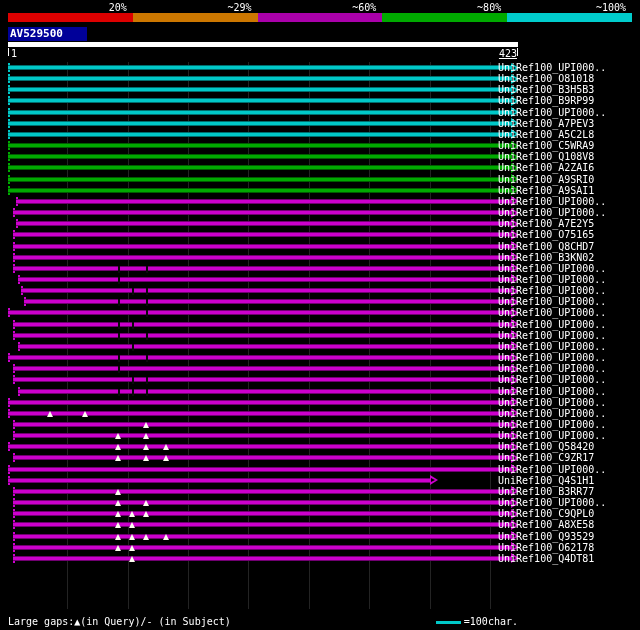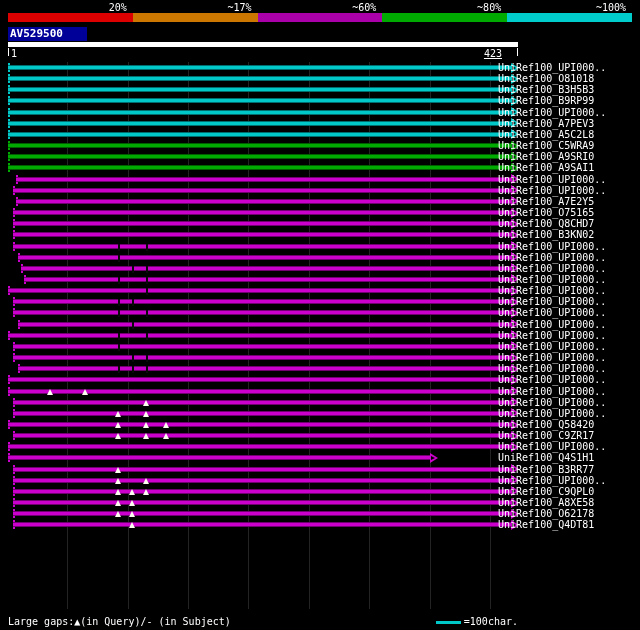--- a/index.html
+++ b/index.html
@@ -14,21 +14,21 @@
   .key-seg{flex:1;height:9px;}
 
   
   .query-id{display:inline-block;margin:3px 0 0 8px;background:#000099;color:#fff;
     font-size:11px;font-weight:bold;line-height:13px;padding:0 24px 1px 2px;}
   .query-bar{margin-left:8px;width:510px;height:5px;background:#fff;margin-top:1px;}
   .ruler{position:relative;margin-left:8px;width:510px;height:13px;font-size:10px;line-height:13px;}
   .ruler::before,.ruler::after{content:"";position:absolute;top:1px;width:1px;height:8px;background:#fff;}
   .ruler::before{left:0;} .ruler::after{right:0;}
   .ruler-start{position:absolute;left:3px;top:0;}
-  .ruler-end{position:absolute;right:16px;top:0;text-decoration:underline;}
+  .ruler-end{position:absolute;right:1px;top:0;text-decoration:underline;}
 
   
   .rows{position:relative;margin-top:2px;height:547px;}
   .gridline{position:absolute;top:0;bottom:0;width:1px;background:#232323;z-index:0;}
   .row{position:relative;height:11.163px;z-index:1;}
   .bar{position:absolute;top:3px;height:5px;z-index:2;}
   .line{position:absolute;left:0;right:6px;top:0;bottom:0;background:var(--c);
     box-shadow:inset 0 1px 0 rgba(0,0,0,.45),inset 0 -1px 0 rgba(0,0,0,.45);}
   .tick{position:absolute;left:0;top:-2px;width:2px;height:9px;background:var(--c);}
   .head{position:absolute;right:-1px;top:50%;margin-top:-5px;width:0;height:0;
@@ -47,21 +47,21 @@
   .scale-line{display:inline-block;width:25px;height:3px;margin-right:3px;}
 </style>
 </head>
 <body>
 
 <div class="screen">
 
   <div class="key">
     <div class="key-labels" id="key-labels">
         <span class="key-cell">20%</span>
-        <span class="key-cell">~17%</span>
+        <span class="key-cell">~29%</span>
         <span class="key-cell">~60%</span>
         <span class="key-cell">~80%</span>
         <span class="key-cell">~100%</span>
       </div>
     <div class="key-bar" id="key-bar">
         <span class="key-seg" style="background: rgb(221, 0, 0);"></span>
         <span class="key-seg" style="background: rgb(204, 119, 0);"></span>
         <span class="key-seg" style="background: rgb(170, 0, 170);"></span>
         <span class="key-seg" style="background: rgb(0, 170, 0);"></span>
         <span class="key-seg" style="background: rgb(0, 204, 204);"></span>
@@ -149,20 +149,36 @@
       <span class="head"></span>
     </div>
     <span class="hit-label">UniRef100_C5WRA9</span>
   </div>
       <div class="row" style="--c: #00aa00;">
     <div class="bar" style="left: 8px; width: 510px;">
       <span class="tick"></span>
       <span class="line"></span>
       <span class="head"></span>
     </div>
+    <span class="hit-label">UniRef100_Q108V8</span>
+  </div>
+      <div class="row" style="--c: #00aa00;">
+    <div class="bar" style="left: 8px; width: 510px;">
+      <span class="tick"></span>
+      <span class="line"></span>
+      <span class="head"></span>
+    </div>
+    <span class="hit-label">UniRef100_A2ZAI6</span>
+  </div>
+      <div class="row" style="--c: #00aa00;">
+    <div class="bar" style="left: 8px; width: 510px;">
+      <span class="tick"></span>
+      <span class="line"></span>
+      <span class="head"></span>
+    </div>
     <span class="hit-label">UniRef100_A9SRI0</span>
   </div>
       <div class="row" style="--c: #00aa00;">
     <div class="bar" style="left: 8px; width: 510px;">
       <span class="tick"></span>
       <span class="line"></span>
       <span class="head"></span>
     </div>
     <span class="hit-label">UniRef100_A9SAI1</span>
   </div>
@@ -438,20 +454,32 @@
       </div>
       <div class="row" style="--c: #cc00cc;">
     <div class="bar" style="left: 12.8341px; width: 505.166px;">
       <span class="tick"></span>
       <span class="line"></span>
       <span class="head"></span>
     </div>
     <span class="hit-label">UniRef100_A8XE58</span>
   <span class="qgap" style="left: 117.976px;"></span>
         <span class="qgap" style="left: 132.479px;"></span>
+      </div>
+      <div class="row" style="--c: #cc00cc;">
+    <div class="bar" style="left: 12.8341px; width: 505.166px;">
+      <span class="tick"></span>
+      <span class="line"></span>
+      <span class="head"></span>
+    </div>
+    <span class="hit-label">UniRef100_Q93529</span>
+  <span class="qgap" style="left: 117.976px;"></span>
+        <span class="qgap" style="left: 132.479px;"></span>
+        <span class="qgap" style="left: 145.773px;"></span>
+        <span class="qgap" style="left: 166.318px;"></span>
       </div>
       <div class="row" style="--c: #cc00cc;">
     <div class="bar" style="left: 12.8341px; width: 505.166px;">
       <span class="tick"></span>
       <span class="line"></span>
       <span class="head"></span>
     </div>
     <span class="hit-label">UniRef100_O62178</span>
   <span class="qgap" style="left: 117.976px;"></span>
         <span class="qgap" style="left: 132.479px;"></span>

